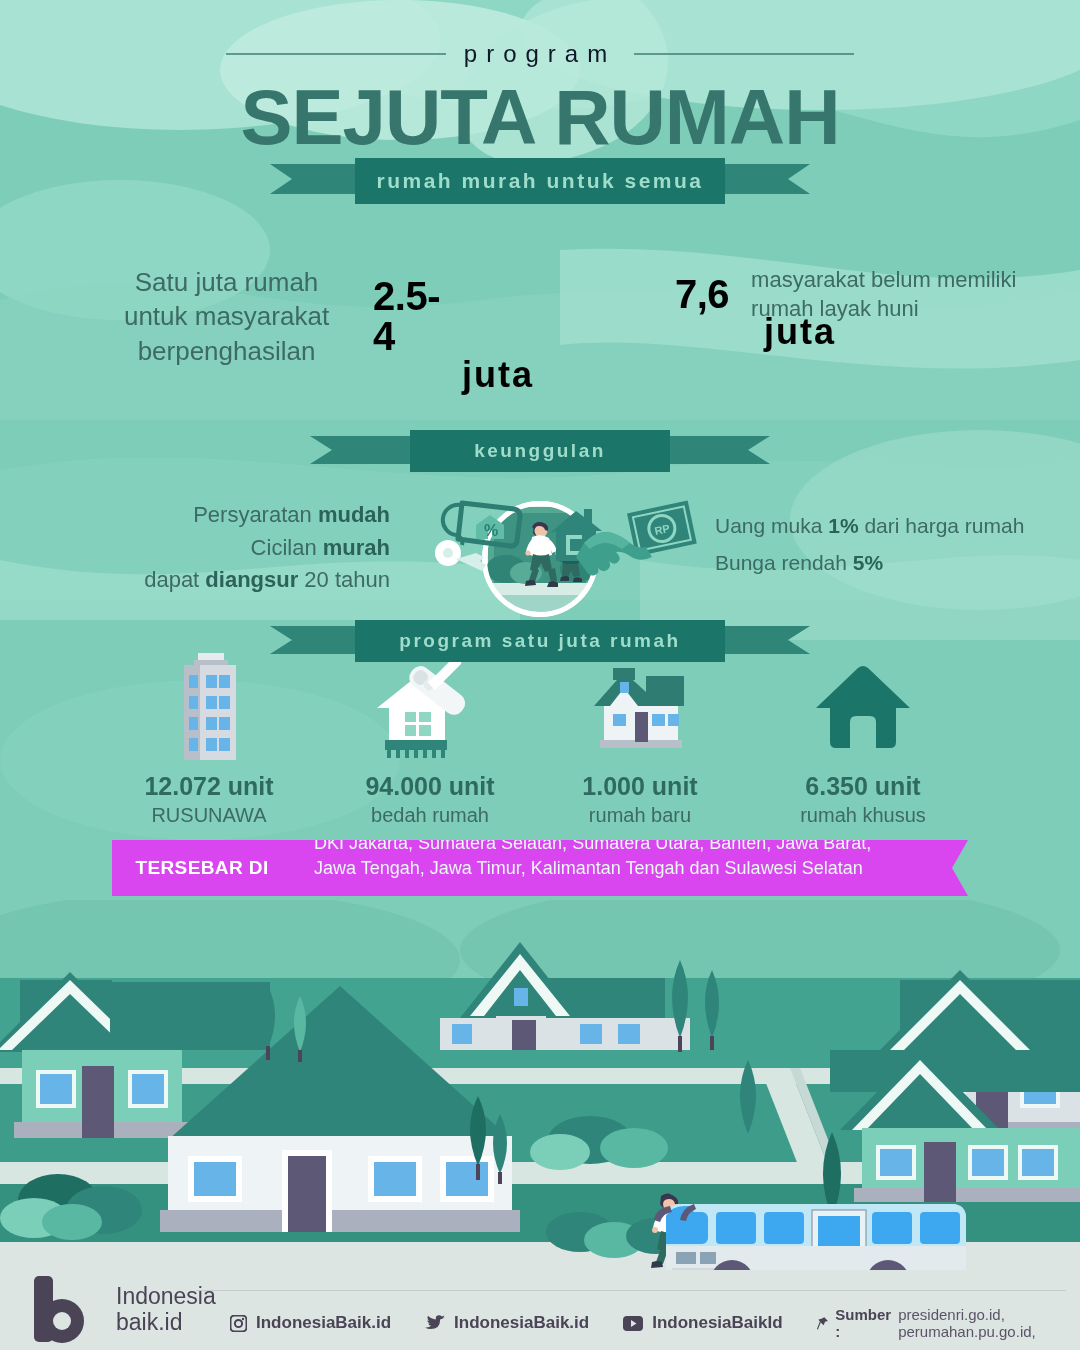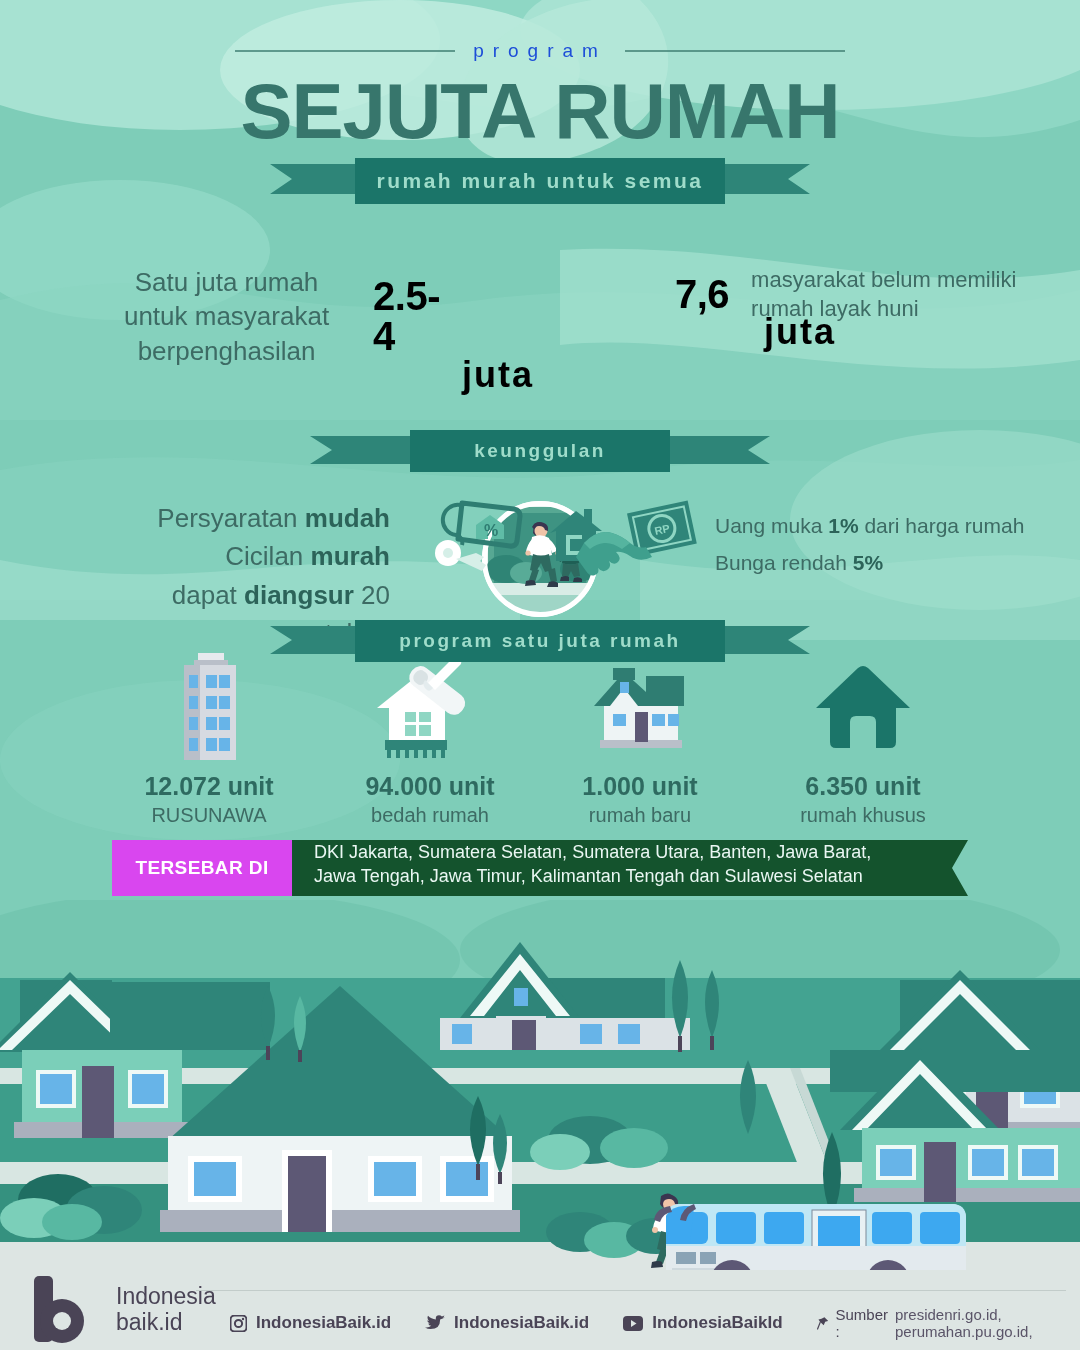--- a/index.html
+++ b/index.html
@@ -13,21 +13,21 @@
   #root { position:relative; width:1080px; height:1350px; overflow:hidden; }
 
   
   .bg-layer { position:absolute; inset:0; overflow:hidden; }
 
   
   .header { position:absolute; top:40px; left:0; width:1080px; text-align:center; }
   .program-row { display:flex; align-items:center; justify-content:center; gap:18px; }
   .rule { height:2px; background:#3f7d72; width:220px; opacity:.75; }
   .program-word {
-    font-size:19px; letter-spacing:9px; color:#1d4ed8; font-weight:400;
+    font-size:24px; letter-spacing:9px; color:#0f172a; font-weight:400;
     text-transform:lowercase;
   }
   .main-title {
     margin-top:10px;
     font-size:78px; font-weight:700; letter-spacing:-1px;
     color:#37766c; line-height:1;
   }
 
   
   .ribbon-wrap { position:relative; display:flex; justify-content:center; align-items:center; }
@@ -68,21 +68,21 @@
   .stat-right { position:absolute; left:675px; top:10px; display:flex; gap:22px; align-items:center; }
   .stat-right .txt { font-size:22px; color:#3d6b64; line-height:1.32; }
 
   .photo-circle {
     position:absolute; left:482px; top:228px; width:116px; height:152px;
   }
 
   
   .ku { position:absolute; top:495px; left:0; width:1080px; height:100px; }
   .ku-left { position:absolute; left:120px; top:4px; width:270px; text-align:right;
-             font-size:26px; color:#3d6b64; line-height:1.48; }
+             font-size:22px; color:#3d6b64; line-height:1.48; }
   .ku-left b, .ku-right b { color:#2c6359; font-weight:700; }
   .ku-right { position:absolute; left:715px; top:12px; width:350px;
              font-size:21px; color:#3d6b64; line-height:1.78; }
   .ku-icon-key { position:absolute; left:418px; top:0px; width:110px; height:80px; }
   .ku-icon-hand { position:absolute; left:540px; top:4px; width:165px; height:78px; }
 
   
   .units { position:absolute; top:650px; left:0; width:1080px; height:175px; }
   .unit { position:absolute; width:250px; text-align:center; }
   .unit .icon { height:110px; display:flex; align-items:flex-end; justify-content:center; }
@@ -92,22 +92,22 @@
   #unit-2 { left:515px; } #unit-3 { left:738px; }
 
   
   .tersebar { position:absolute; top:840px; left:112px; width:856px; height:56px; display:flex; }
   .tersebar-left {
     width:180px; background:#d946ef; color:#fff; font-weight:700;
     font-size:19px; display:flex; align-items:center; justify-content:center;
     letter-spacing:.4px;
   }
   .tersebar-right {
-    flex:1; background:#14532d; color:#eaf7f3; font-size:18px;
-    display:flex; align-items:flex-start; padding:0 22px; line-height:1.35;
+    flex:1; background:#d946ef; color:#eaf7f3; font-size:18px;
+    display:flex; align-items:flex-end; padding:16px 22px; line-height:1.35;
     clip-path: polygon(0 0, 100% 0, calc(100% - 16px) 50%, 100% 100%, 0 100%);
   }
 
   
   .scene { position:absolute; top:900px; left:0; width:1080px; height:390px; overflow:hidden; }
 
   
   .footer {
     position:absolute; bottom:0; left:0; width:1080px; height:80px;
     background:#dde5e3;
@@ -115,21 +115,21 @@
   .footer-inner { position:relative; width:1080px; height:80px; }
   .logo-block { position:absolute; left:20px; top:6px; display:flex; align-items:center; gap:10px; }
   .logo-text { font-size:23px; color:#4a4456; line-height:1.12; }
   .foot-rule { position:absolute; left:196px; top:20px; width:870px; height:1px; background:#c2ccca; }
   .social-row {
     position:absolute; left:230px; top:36px; display:flex; align-items:center; gap:34px;
     font-size:17px; color:#4a4456; font-weight:700;
   }
   .social { display:flex; align-items:center; gap:9px; }
   .src { display:flex; align-items:center; gap:7px; font-size:15px; }
-  .src .src-label { font-weight:400; }
+  .src .src-label { font-weight:700; }
   .src .src-val { font-weight:400; color:#5a5468; }
 </style>
 </head>
 <body>
 
 <div id="root">
 
   <div class="bg-layer">
     <svg width="1080" height="1350" viewBox="0 0 1080 1350">
       <rect width="1080" height="1350" fill="#7ecdb8"></rect>

